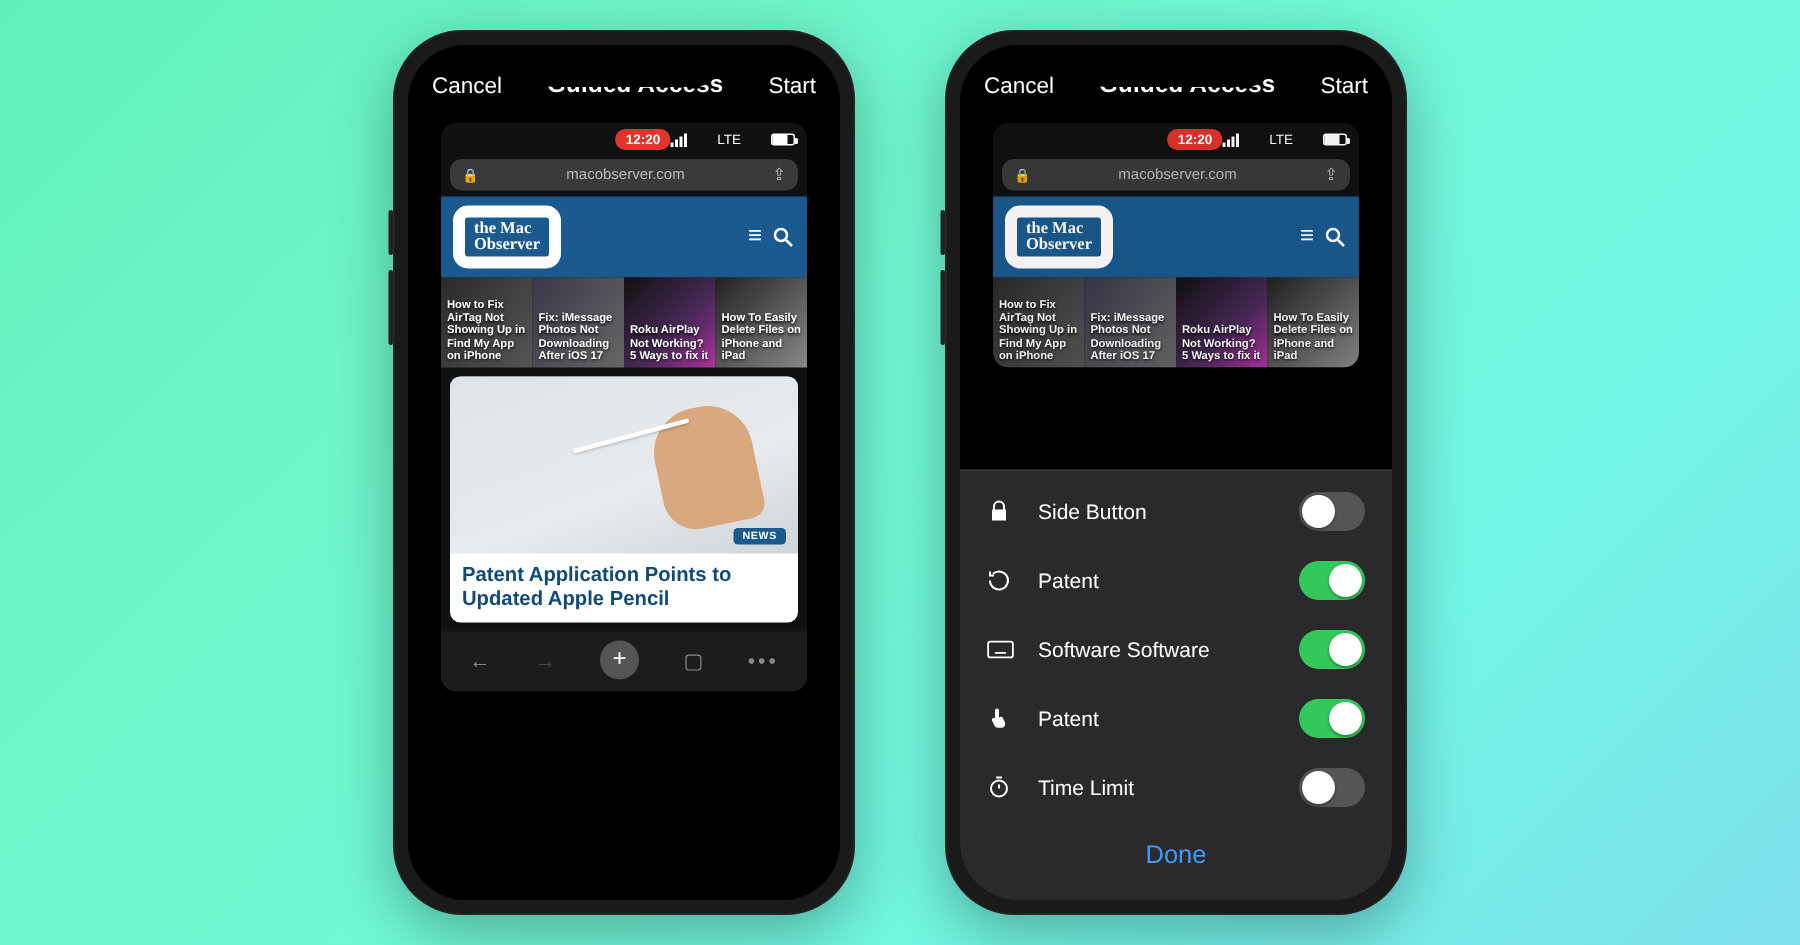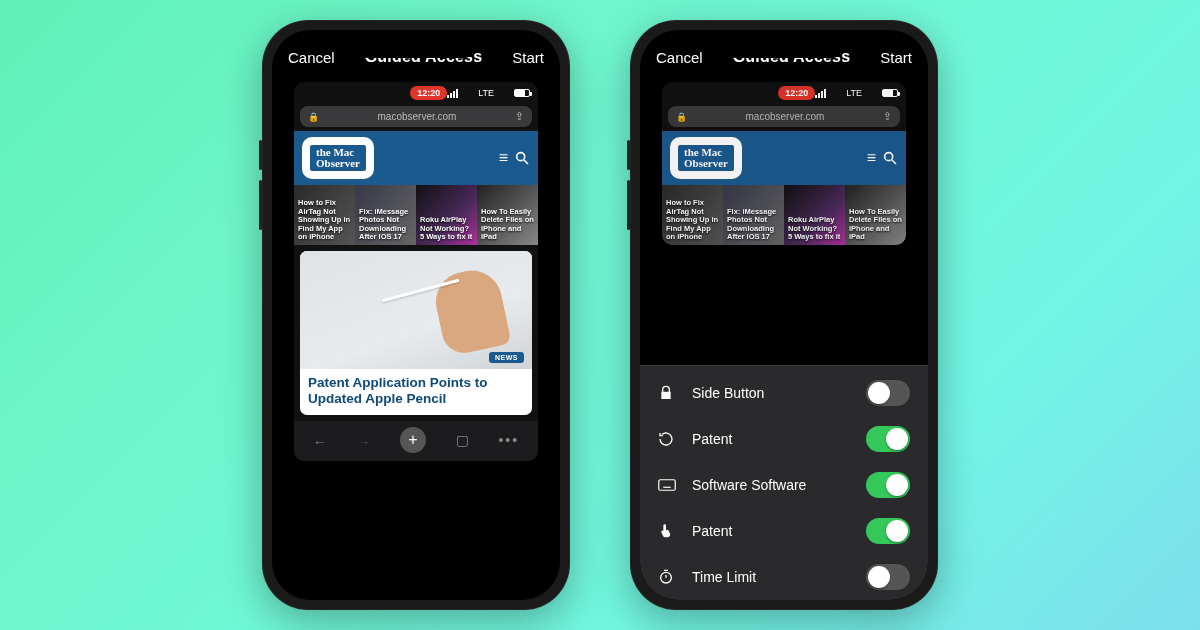--- a/index.html
+++ b/index.html
@@ -329,15 +329,18 @@
                 <line x1="12" y1="9" x2="12" y2="13"></line>
                 <line x1="9" y1="2" x2="15" y2="2"></line>
               </svg>
             </span>
             <span class="lbl">Time Limit</span>
             <span class="toggle ">
               <span class="knob"></span>
             </span>
           </div>
         </div>
+      <div class="done-row">
+        <span>Done</span>
+      </div>
     </div>
   </div>
 </div>
 
 </body></html>

